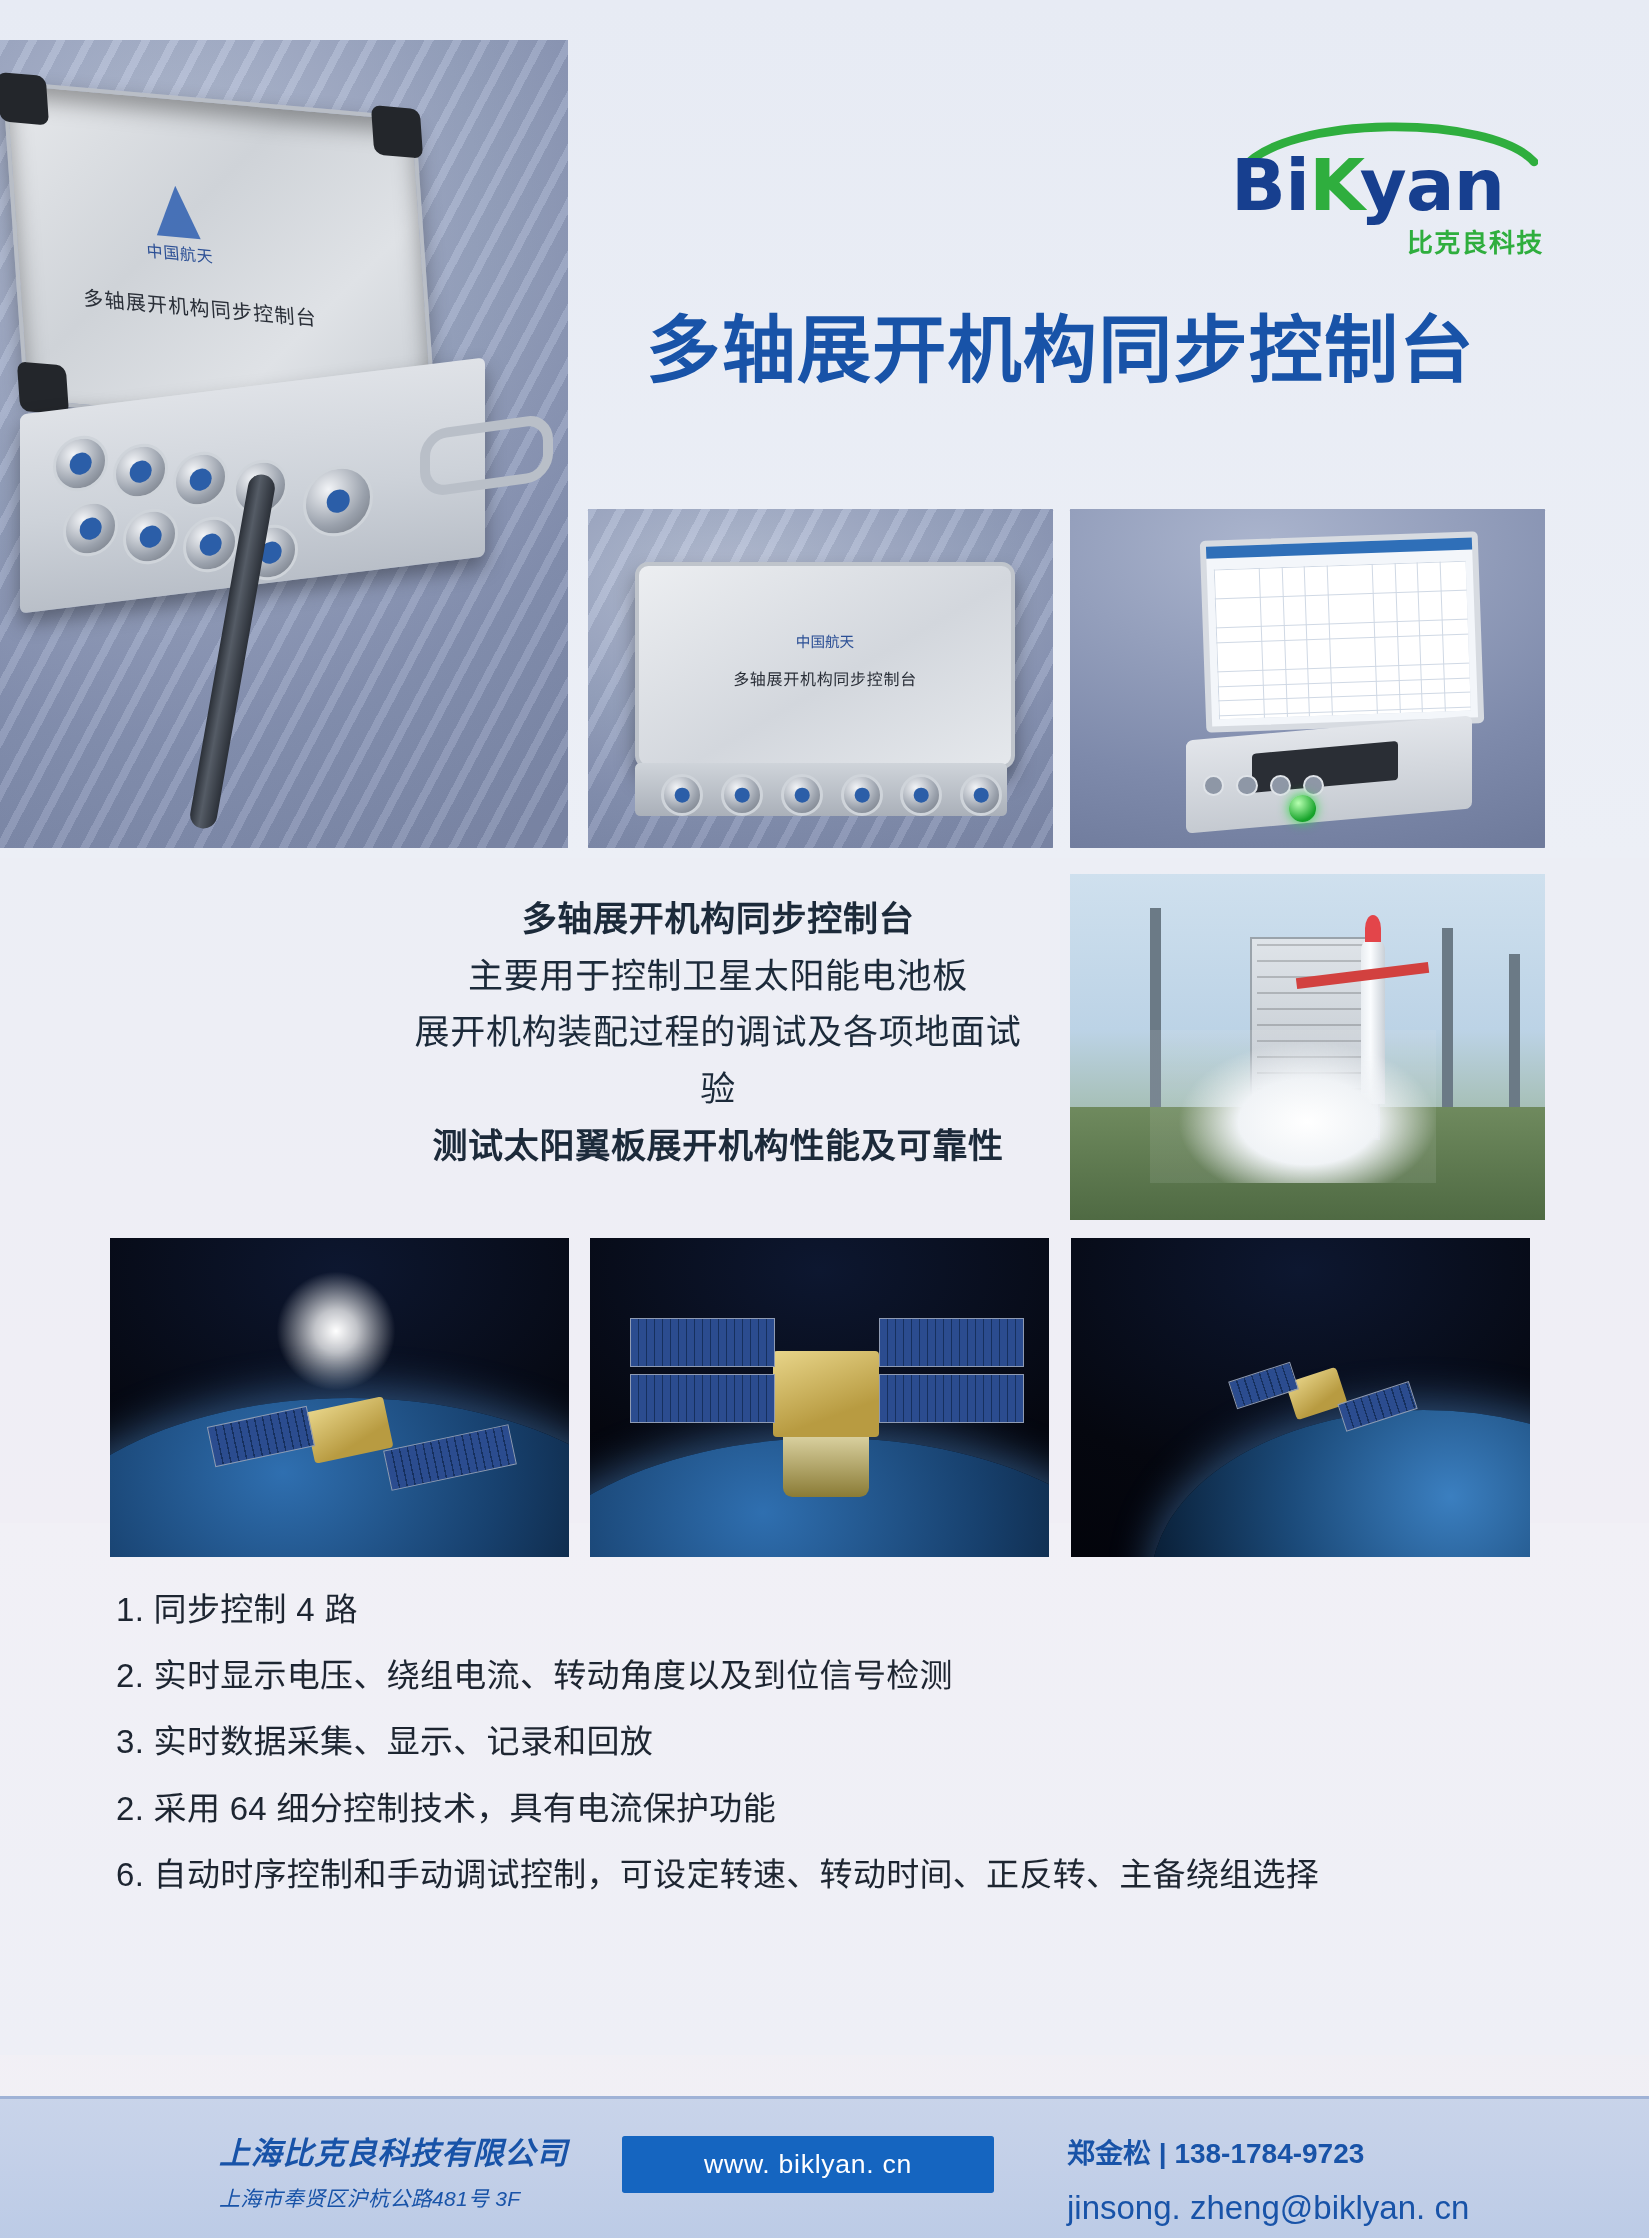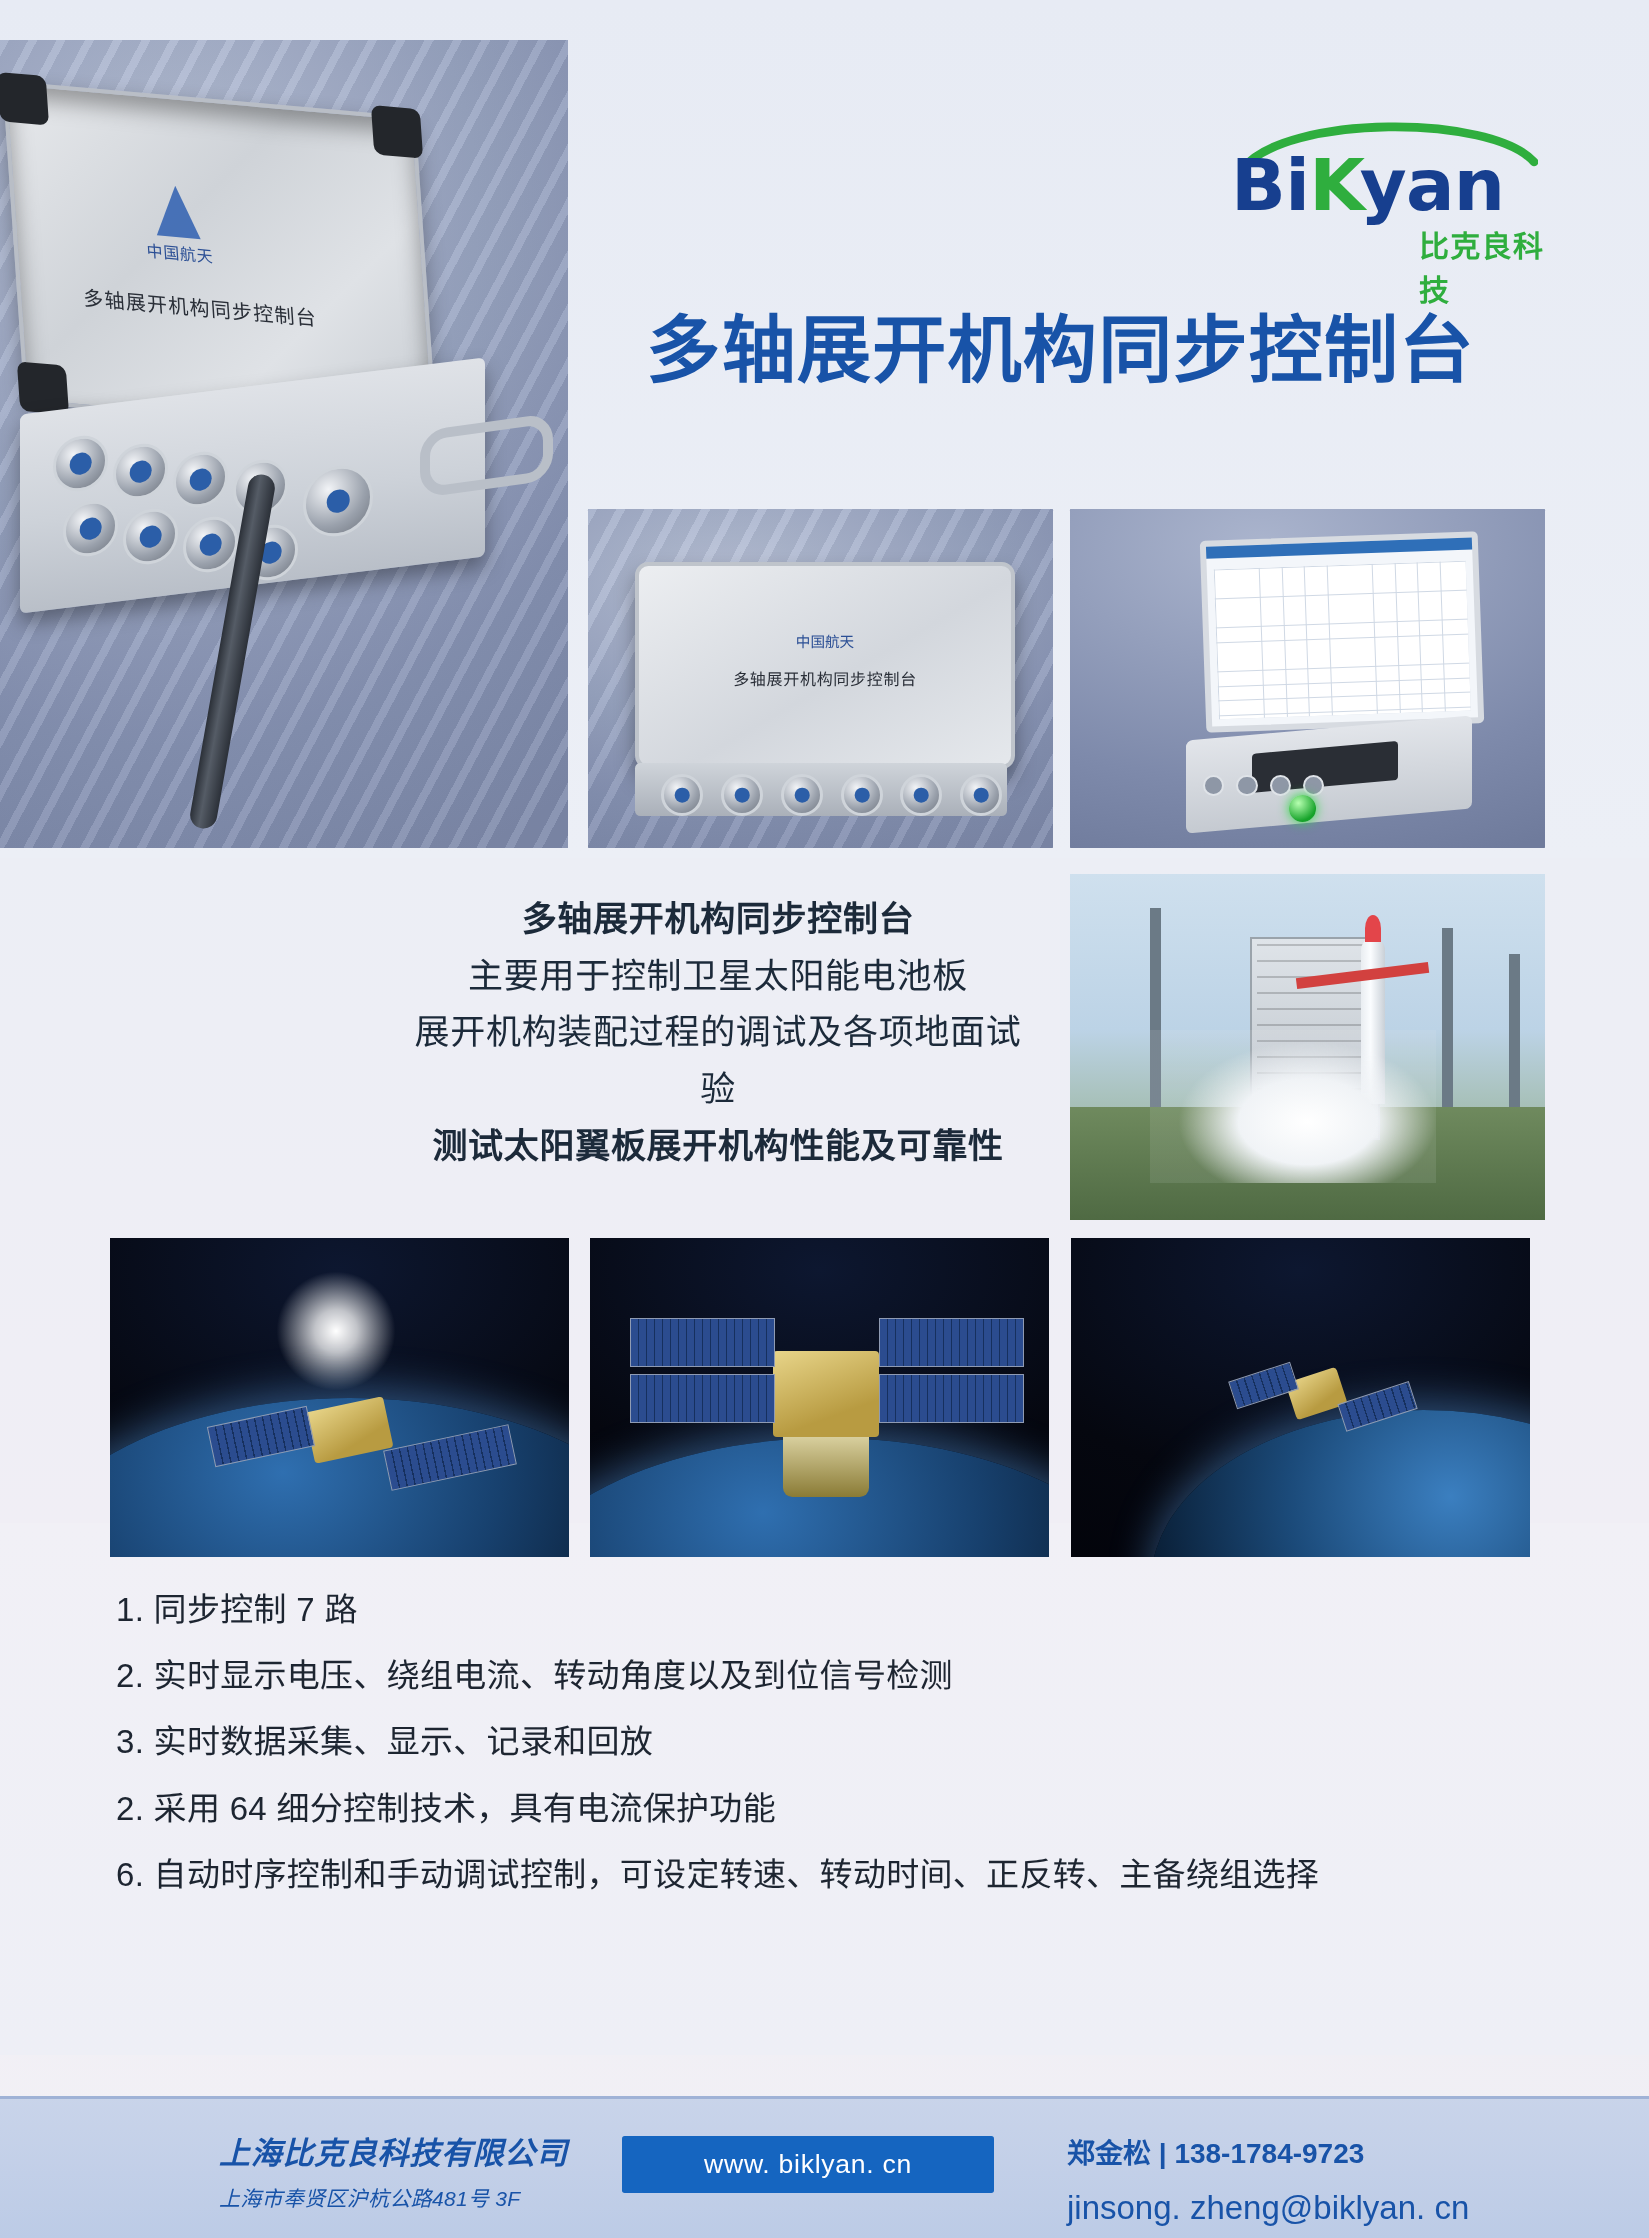--- a/index.html
+++ b/index.html
@@ -25,22 +25,22 @@
   .logo{position:absolute;left:1227px;top:110px;width:319px;height:120px;}
   .logo .swoosh{position:absolute;left:12px;top:0px;width:299px;height:64px;overflow:hidden;}
   .logo .wordmark{
     position:absolute;left:4px;top:39px;width:312px;
     font-size:72px;font-weight:bold;letter-spacing:-0.7px;
     color:#173f8f;font-family:"DejaVu Sans",sans-serif;
     line-height:1;
   }
   .logo .wordmark .k{color:#2fae3e;}
   .logo .cn{
-    position:absolute;left:192px;top:112px;
-    font-size:30px;color:#2fae3e;letter-spacing:1.3px;font-weight:bold;
+    position:absolute;left:180px;top:112px;
+    font-size:26px;color:#2fae3e;letter-spacing:1.3px;font-weight:bold;
   }
 
   
   .main-title{
     position:absolute;left:585px;top:312px;width:951px;
     font-size:74px;font-weight:bold;color:#1853a8;
     letter-spacing:1.3px;line-height:1.05;
     font-family:"DejaVu Sans","Liberation Sans",sans-serif;
     text-align:center;
   }
@@ -329,21 +329,21 @@
   <div class="photo ph-sat3">
     <div class="space"></div>
     <div class="earth" style="left:80px;bottom:-199px;width:545px;height:346px;
       background:radial-gradient(60% 90% at 55% 25%,#3b7fc0,#1b4a79 50%,#07182c 100%);"></div>
     <div class="satbody" style="left:219px;top:136px;width:53px;height:39px;transform:rotate(-18deg);"></div>
     <div class="wing" style="left:160px;top:133px;width:63px;height:26.6px;transform:rotate(-18deg);"></div>
     <div class="wing" style="left:269px;top:154px;width:73px;height:26.6px;transform:rotate(-18deg);"></div>
   </div>
 
   <div class="features">
-    <div class="row">1. 同步控制 7 路</div>
+    <div class="row">1. 同步控制 4 路</div>
     <div class="row">2. 实时显示电压、绕组电流、转动角度以及到位信号检测</div>
     <div class="row">3. 实时数据采集、显示、记录和回放</div>
     <div class="row">2. 采用 64 细分控制技术，具有电流保护功能</div>
     <div class="row">6. 自动时序控制和手动调试控制，可设定转速、转动时间、正反转、主备绕组选择</div>
   </div>
 
   <div class="footer">
     <div class="sep"></div>
     <div class="f-company">
       <div class="n">上海比克良科技有限公司</div>

